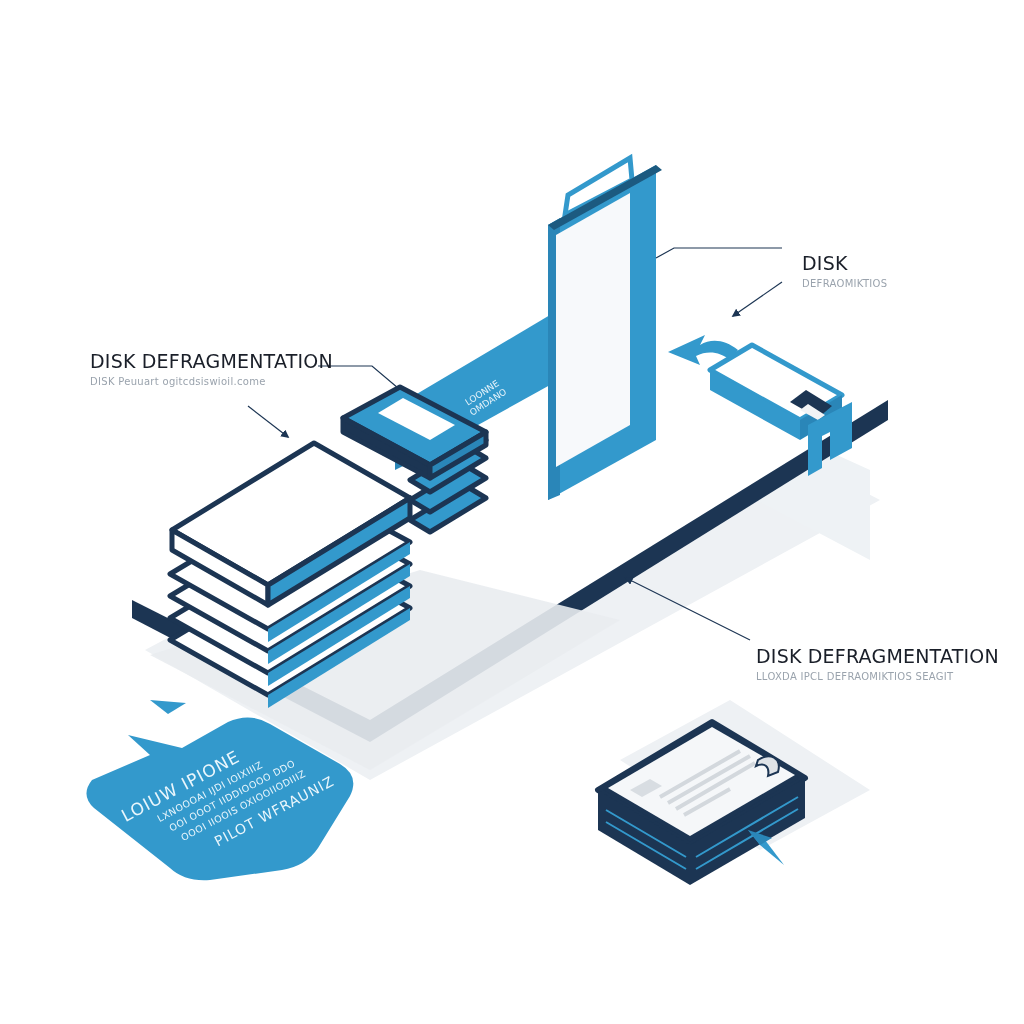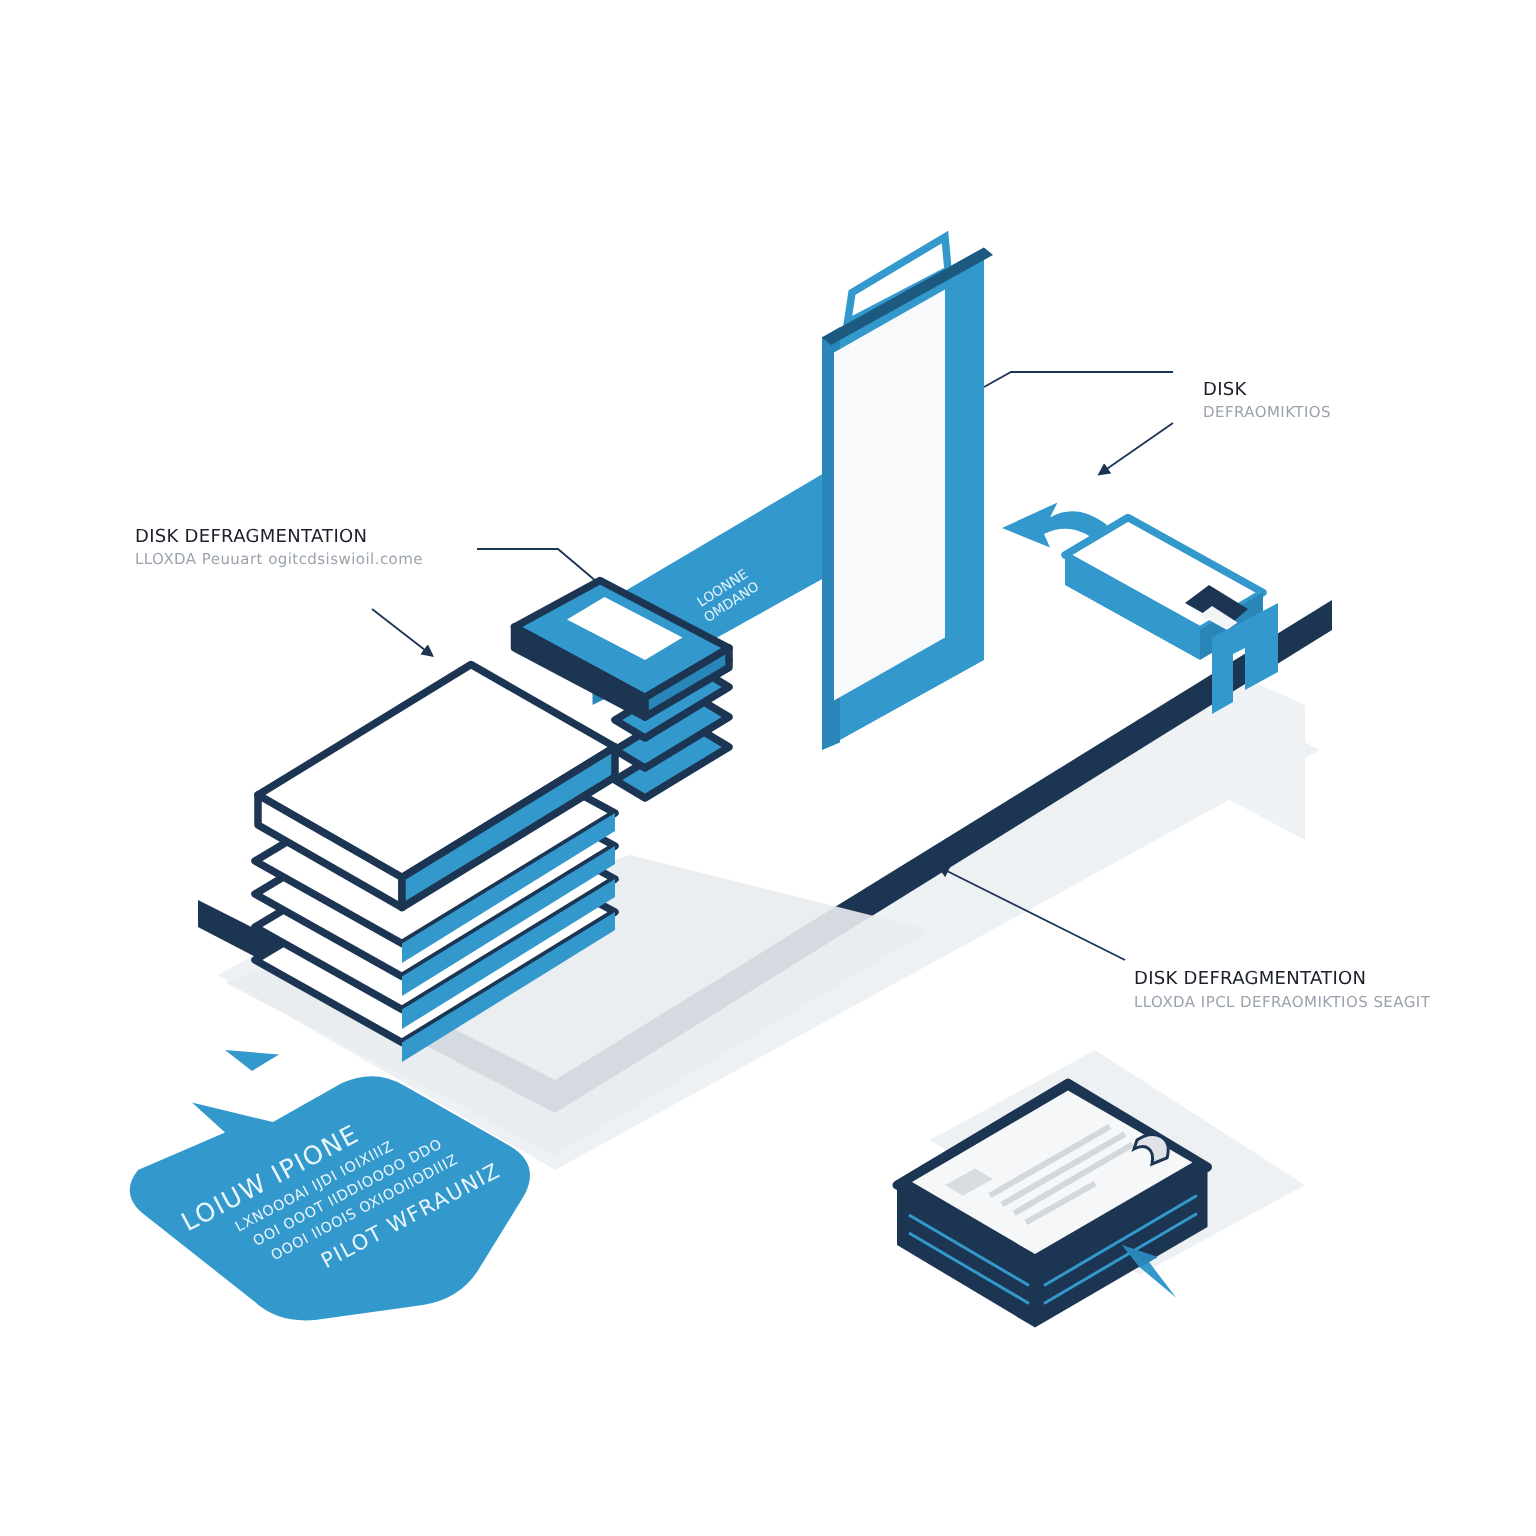--- a/index.html
+++ b/index.html
@@ -1,20 +1,20 @@
 <!DOCTYPE html>
 <html><head>
   <meta charset="utf-8">
   <style>
     html, body { margin: 0; padding: 0; background: #ffffff; }
     body { width: 1024px; height: 1024px; position: relative; overflow: hidden;
            font-family: "DejaVu Sans", "Liberation Sans", sans-serif; }
     .canvas { position: absolute; left: 0; top: 0; width: 1024px; height: 1024px; }
     .label { position: absolute; white-space: nowrap; }
-    .title { color: #1a1f29; font-size: 12px; letter-spacing: 0.2px; }
+    .title { color: #1a1f29; font-size: 19px; letter-spacing: 0.2px; }
     .sub { color: #9aa3ad; font-size: 10px; letter-spacing: 0.3px; margin-top: 4px; }
     .ribbon-text { position: absolute; color: #e6f3fa; font-size: 9px; line-height: 11px;
                    transform: rotate(-33deg); transform-origin: left top; text-align: center; }
     .bubble-text { position: absolute; color: #eaf6fc; transform: rotate(-28deg); transform-origin: left top; }
     .bubble-text .bt-title { font-size: 17px; letter-spacing: 1px; }
     .bubble-text .bt-line { font-size: 9.5px; letter-spacing: 0.5px; margin-top: 3px; }
     .bubble-text .bt-foot { font-size: 14px; letter-spacing: 1px; margin-top: 6px; }
   </style>
 </head>
 <body>
@@ -120,21 +120,21 @@
     <path d="M318,366 L372,366 L398,388"></path>
     <path d="M248,406 L288,437" marker-end="url(#arrowhead)"></path>
     <path d="M656,258 L674,248 L782,248"></path>
     <path d="M782,282 L733,316" marker-end="url(#arrowhead)"></path>
     <path d="M750,640 L626,578" marker-end="url(#arrowhead)"></path>
   </g>
 </svg>
 
 <div class="label" style="left:90px; top:350px;">
   <div class="title">DISK DEFRAGMENTATION</div>
-  <div class="sub">LLOXDA Peuuart ogitcdsiswioil.come</div>
+  <div class="sub">DISK Peuuart ogitcdsiswioil.come</div>
 </div>
 
 <div class="label" style="left:802px; top:252px;">
   <div class="title">DISK</div>
   <div class="sub">DEFRAOMIKTIOS</div>
 </div>
 
 <div class="label" style="left:756px; top:645px;">
   <div class="title">DISK DEFRAGMENTATION</div>
   <div class="sub">LLOXDA IPCL DEFRAOMIKTIOS SEAGIT</div>

